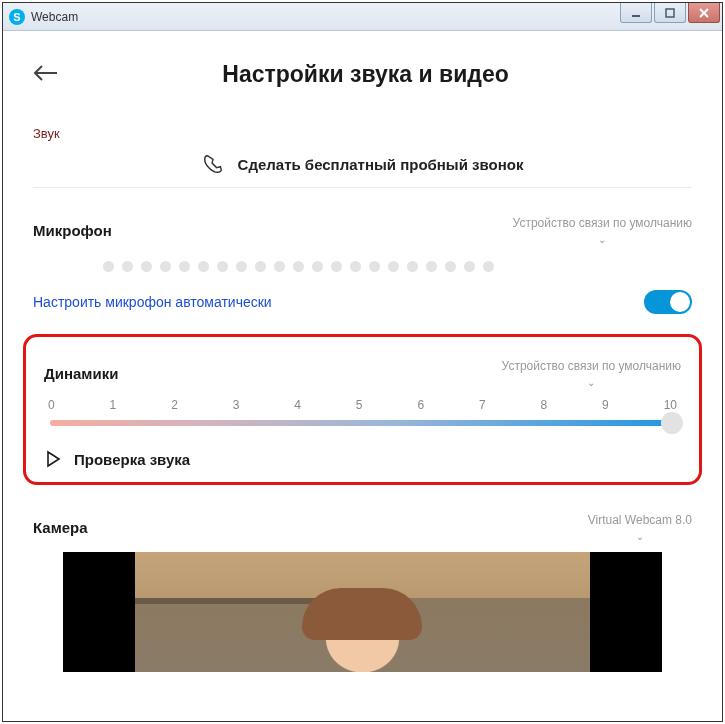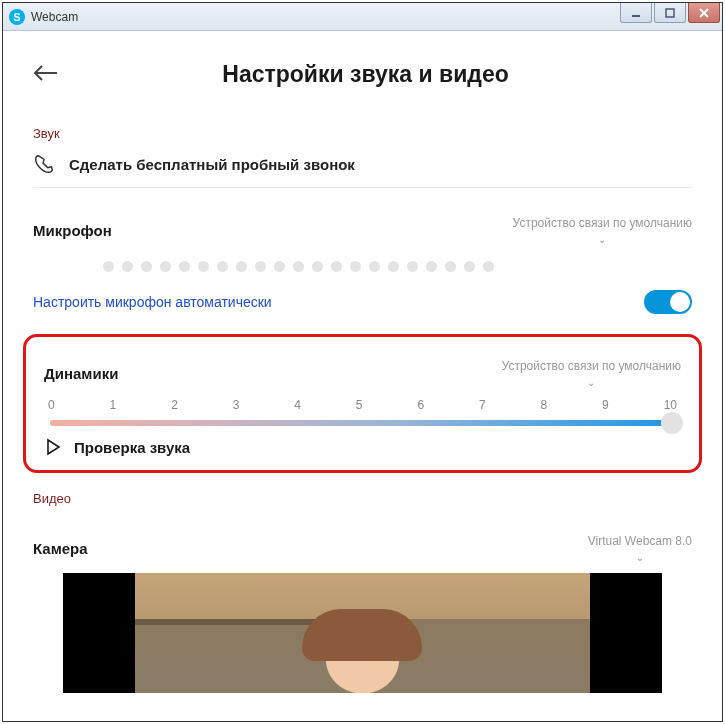--- a/index.html
+++ b/index.html
@@ -97,20 +97,21 @@
     color: #7f1d1d;
     margin-top: 18px;
   }
   .row {
     display: flex;
     align-items: center;
     padding: 12px 0;
   }
   .row.sep {
     border-bottom: 1px solid #eaeaea;
+    justify-content: center;
   }
   .phone-icon {
     width: 22px; height: 22px;
     margin-right: 14px;
     display: inline-block;
   }
   .row-text {
     font-size: 15px;
     font-weight: 600;
     color: #222;
@@ -199,21 +200,21 @@
   .slider-thumb {
     position: absolute;
     right: -8px; top: 50%;
     transform: translateY(-50%);
     width: 22px; height: 22px;
     border-radius: 50%;
     background: #e2e2e2;
   }
   .play-row {
     display: flex; align-items: center;
-    margin-top: 12px;
+    margin-top: 24px;
     gap: 12px;
   }
   .play-icon {
     width: 18px; height: 18px;
     display: inline-block;
   }
   .play-text {
     font-size: 15px;
     font-weight: 600;
     color: #1a1a1a;
@@ -368,21 +369,20 @@
         <span class="play-icon">
           <svg width="18" height="18" viewBox="0 0 18 18" fill="none" stroke="#1a1a1a" stroke-width="1.6">
               <polygon points="4,2 15,9 4,16"></polygon>
             </svg>
         </span>
         <span class="play-text">Проверка звука</span>
       </div>
     </div>
 
     <div class="section">
-      <div class="section-label">Видео</div>
       <div class="sub-header">
         <span>Камера</span>
         <span class="device-select">
           <span>Virtual Webcam 8.0</span>
           <span class="chev">⌄</span>
         </span>
       </div>
     </div>
 
     <div class="camera-preview">

